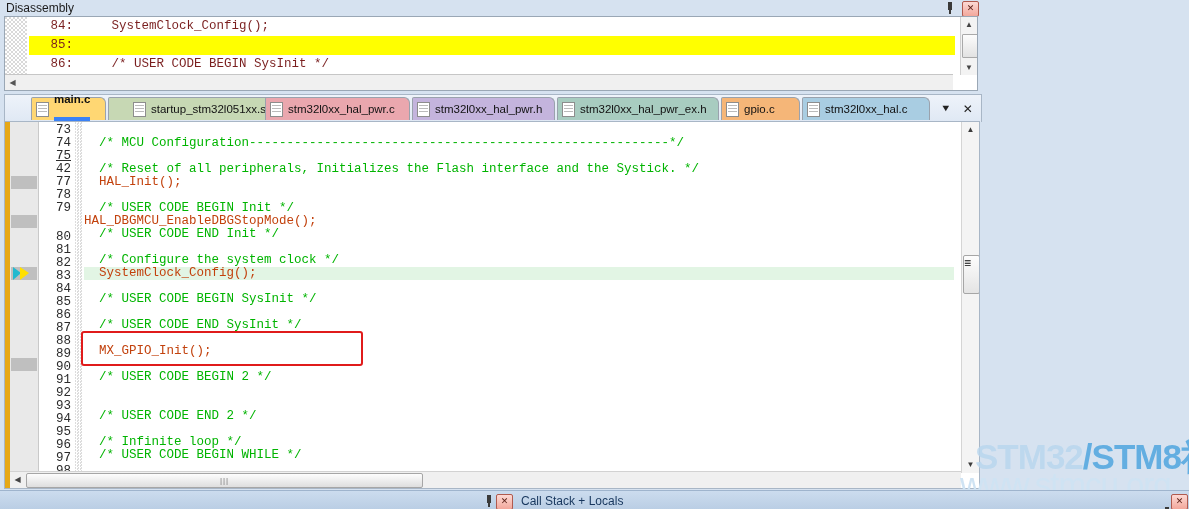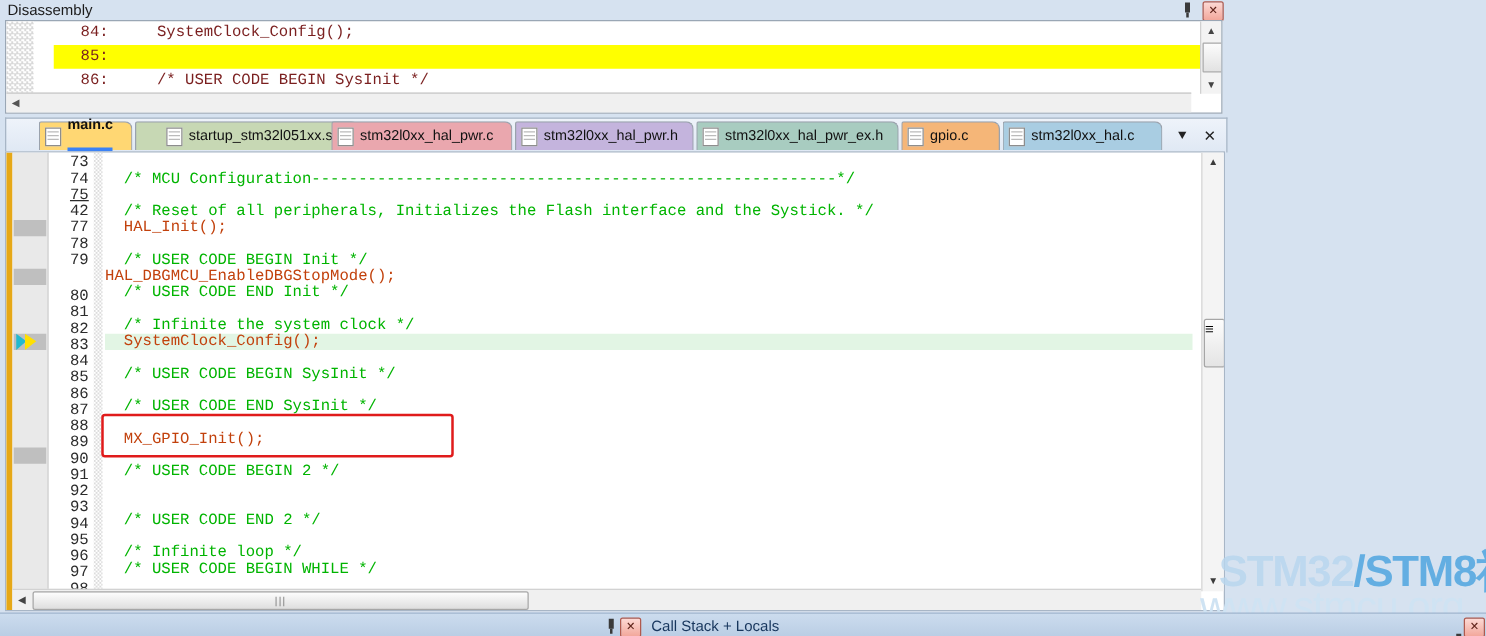--- a/index.html
+++ b/index.html
@@ -14,21 +14,21 @@
   
   #disasm{left:0;top:0;width:985px;height:93px;background:#d6e2f0;}
   #disasm-title{left:6px;top:1px;font-size:12px;color:#1b1b1b;}
   #disasm-pin{left:944px;top:2px;width:12px;height:12px;}
   #disasm-close{left:962px;top:1px;width:15px;height:14px;
     background:linear-gradient(#fdd9d4,#f2a79b);border:1px solid #b05a4e;border-radius:2px;
     font-size:9px;line-height:13px;text-align:center;color:#5a1f16;}
   #disasm-body{left:4px;top:16px;width:972px;height:73px;border:1px solid #9aa7b5;background:#fff;overflow:hidden;}
   .dis-gutter{position:absolute;left:0;top:0;width:22px;height:58px;
     background:repeating-conic-gradient(#ffffff 0% 25%, #d9d9d9 0% 50%) 0 0/4px 4px;}
-  .dis-lines{position:absolute;left:38px;top:0;right:0;top:0;
+  .dis-lines{position:absolute;left:24px;top:0;right:0;top:0;
     font-family:"Liberation Mono", monospace;font-size:12.5px;}
   .dis-line{height:19px;line-height:19px;white-space:pre;}
   .dis-num{display:inline-block;width:44px;text-align:right;color:#7a1f1f;padding-right:16px;}
   .dis-code{color:#7a1f1f;}
   .dis-hl{background:#ffff00;}
   #dis-hscroll{position:absolute;left:0;bottom:0;width:948px;height:15px;background:#f0f0f0;border-top:1px solid #c6c6c6;}
   #dis-hscroll .arrowL{position:absolute;left:1px;top:1px;width:13px;height:13px;text-align:center;line-height:13px;font-size:8px;color:#555;}
   #dis-vscroll{position:absolute;right:0;top:0;width:16px;height:58px;background:#f3f3f3;border-left:1px solid #d0d0d0;}
   #dis-vscroll .arrowU,#dis-vscroll .arrowD{position:absolute;left:0;width:16px;height:15px;text-align:center;line-height:15px;font-size:8px;color:#444;}
   #dis-vscroll .arrowU{top:0;} #dis-vscroll .arrowD{bottom:0;}
@@ -40,21 +40,21 @@
   #tabbar{position:absolute;left:0;top:0;width:976px;height:27px;
     background:linear-gradient(#eef3fa,#dfe8f4);border:1px solid #a8b6c6;border-bottom:none;}
   .tab{position:absolute;top:2px;height:23px;border:1px solid #9aa2ad;border-bottom:none;
     border-radius:2px 6px 0 0;display:flex;align-items:center;padding:0 8px 0 4px;
     font-size:11.5px;color:#111;white-space:nowrap;box-sizing:border-box;}
   .tab .ficon{width:11px;height:13px;margin-right:5px;flex:0 0 auto;
     background:#fff;border:1px solid #8d8d8d;position:relative;}
   .tab .ficon:after{content:"";position:absolute;left:1px;top:2px;right:1px;height:1px;
     box-shadow:0 0 0 0 #bbb,0 3px 0 0 #bbb,0 6px 0 0 #bbb;background:#bbb;}
   .tab.active{font-weight:bold;text-decoration:none;}
-  .tab.active .lbl{border-bottom:6px solid #3b82f6;padding-bottom:12px;text-align:right;}
+  .tab.active .lbl{border-bottom:8px solid #3b82f6;padding-bottom:12px;text-align:right;}
   #tab-tools{position:absolute;right:2px;top:4px;width:44px;height:20px;display:flex;align-items:center;justify-content:space-around;}
   #tab-tools div{font-size:12px;color:#222;cursor:default;}
 
   #code-area{position:absolute;left:0;top:27px;width:976px;height:368px;
     border:1px solid #a8b6c6;background:#fff;box-sizing:border-box;overflow:hidden;}
   #code-left-strip{position:absolute;left:0;top:0;width:5px;height:100%;background:#e6a817;}
   #code-gutter{position:absolute;left:5px;top:0;width:28px;height:100%;background:#e9e9e9;border-right:1px solid #c9c9c9;}
   #code-num{position:absolute;left:34px;top:0;width:36px;height:100%;background:#fff;}
   #code-sep{position:absolute;left:70px;top:0;width:7px;height:100%;
     background:repeating-conic-gradient(#ffffff 0% 25%, #dcdcdc 0% 50%) 0 0/3px 3px;}
@@ -223,21 +223,21 @@
         <div class="cl src" style="margin-top: 2px;"></div>
         <div class="cl cmt" style="margin-top: 0px;">  /* MCU Configuration--------------------------------------------------------*/</div>
         <div class="cl src" style="margin-top: 0px;"></div>
         <div class="cl cmt" style="margin-top: 0px;">  /* Reset of all peripherals, Initializes the Flash interface and the Systick. */</div>
         <div class="cl src" style="margin-top: 0px;">  HAL_Init();</div>
         <div class="cl src" style="margin-top: 0px;"></div>
         <div class="cl cmt" style="margin-top: 0px;">  /* USER CODE BEGIN Init */</div>
         <div class="cl src" style="margin-top: 0px;">HAL_DBGMCU_EnableDBGStopMode();</div>
         <div class="cl cmt" style="margin-top: 0px;">  /* USER CODE END Init */</div>
         <div class="cl src" style="margin-top: 0px;"></div>
-        <div class="cl cmt" style="margin-top: 0px;">  /* Infinite the system clock */</div>
+        <div class="cl cmt" style="margin-top: 0px;">  /* Configure the system clock */</div>
         <div class="cl src curline" style="margin-top: 0px; width: 870px;">  SystemClock_Config();</div>
         <div class="cl src" style="margin-top: 0px;"></div>
         <div class="cl cmt" style="margin-top: 0px;">  /* USER CODE BEGIN SysInit */</div>
         <div class="cl src" style="margin-top: 0px;"></div>
         <div class="cl cmt" style="margin-top: 0px;">  /* USER CODE END SysInit */</div>
         <div class="cl src" style="margin-top: 0px;"></div>
         <div class="cl src" style="margin-top: 0px;">  MX_GPIO_Init();</div>
         <div class="cl src" style="margin-top: 0px;"></div>
         <div class="cl cmt" style="margin-top: 0px;">  /* USER CODE BEGIN 2 */</div>
         <div class="cl src" style="margin-top: 0px;"></div>

